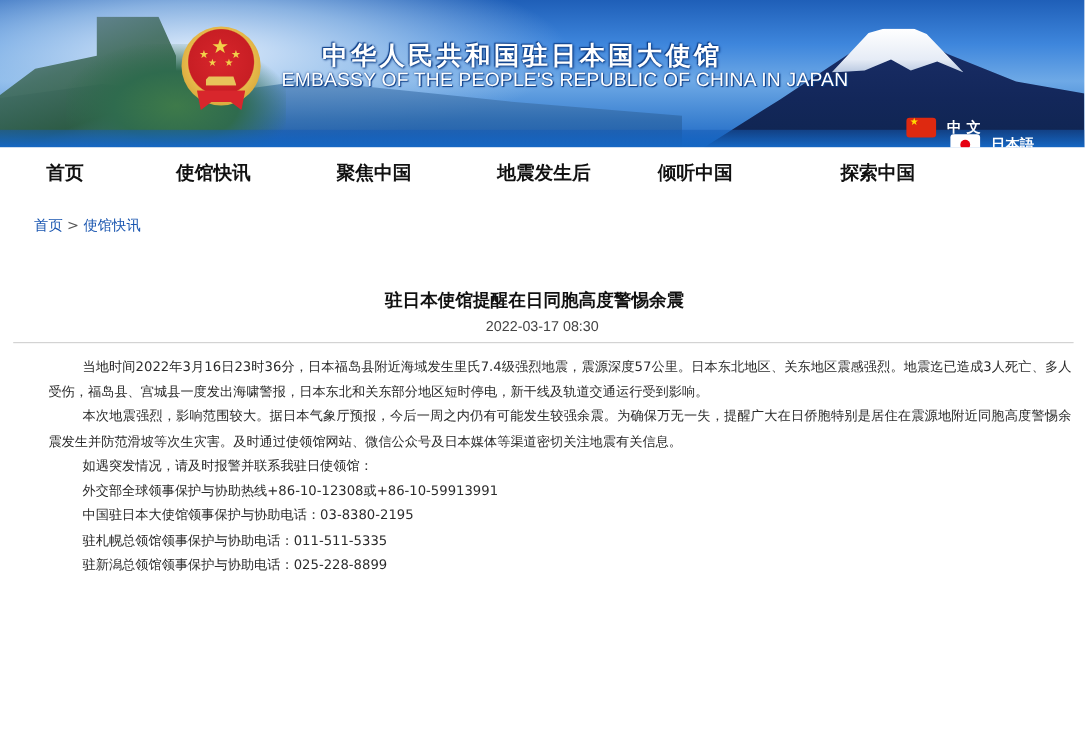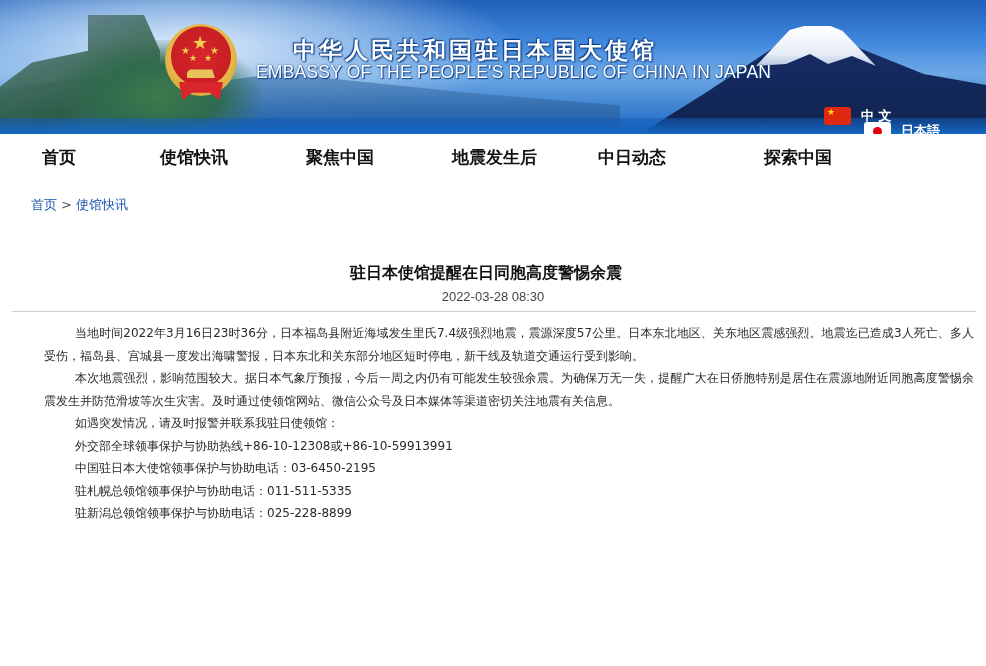--- a/index.html
+++ b/index.html
@@ -103,33 +103,33 @@
       </div>
     <span class="lang-label">日本語</span>
   </div>
 </div>
 
 <div class="nav">
   <span class="nav-item" style="left:42px;">首页</span>
   <span class="nav-item" style="left:160px;">使馆快讯</span>
   <span class="nav-item" style="left:306px;">聚焦中国</span>
   <span class="nav-item" style="left:452px;">地震发生后</span>
-  <span class="nav-item" style="left:598px;">中日动态</span>
+  <span class="nav-item" style="left:598px;">倾听中国</span>
   <span class="nav-item" style="left:744px;margin-left:20px;">探索中国</span>
 </div>
 
 <div class="breadcrumb">
   <a>首页</a><span class="sep">&gt;</span><a>使馆快讯</a>
 </div>
 
 <div class="article-title">驻日本使馆提醒在日同胞高度警惕余震</div>
-<div class="article-date">2022-03-28 08:30</div>
+<div class="article-date">2022-03-17 08:30</div>
 <div class="divider"></div>
 
 <div class="content">
   <p>当地时间2022年3月16日23时36分，日本福岛县附近海域发生里氏7.4级强烈地震，震源深度57公里。日本东北地区、关东地区震感强烈。地震迄已造成3人死亡、多人受伤，福岛县、宫城县一度发出海啸警报，日本东北和关东部分地区短时停电，新干线及轨道交通运行受到影响。</p>
   <p>本次地震强烈，影响范围较大。据日本气象厅预报，今后一周之内仍有可能发生较强余震。为确保万无一失，提醒广大在日侨胞特别是居住在震源地附近同胞高度警惕余震发生并防范滑坡等次生灾害。及时通过使领馆网站、微信公众号及日本媒体等渠道密切关注地震有关信息。</p>
   <p class="contact">如遇突发情况，请及时报警并联系我驻日使领馆：</p>
   <p class="contact">外交部全球领事保护与协助热线+86-10-12308或+86-10-59913991</p>
-  <p class="contact">中国驻日本大使馆领事保护与协助电话：03-6450-2195</p>
+  <p class="contact">中国驻日本大使馆领事保护与协助电话：03-8380-2195</p>
   <p class="contact">驻札幌总领馆领事保护与协助电话：011-511-5335</p>
   <p class="contact">驻新潟总领馆领事保护与协助电话：025-228-8899</p>
 </div>
 
 </body></html>

